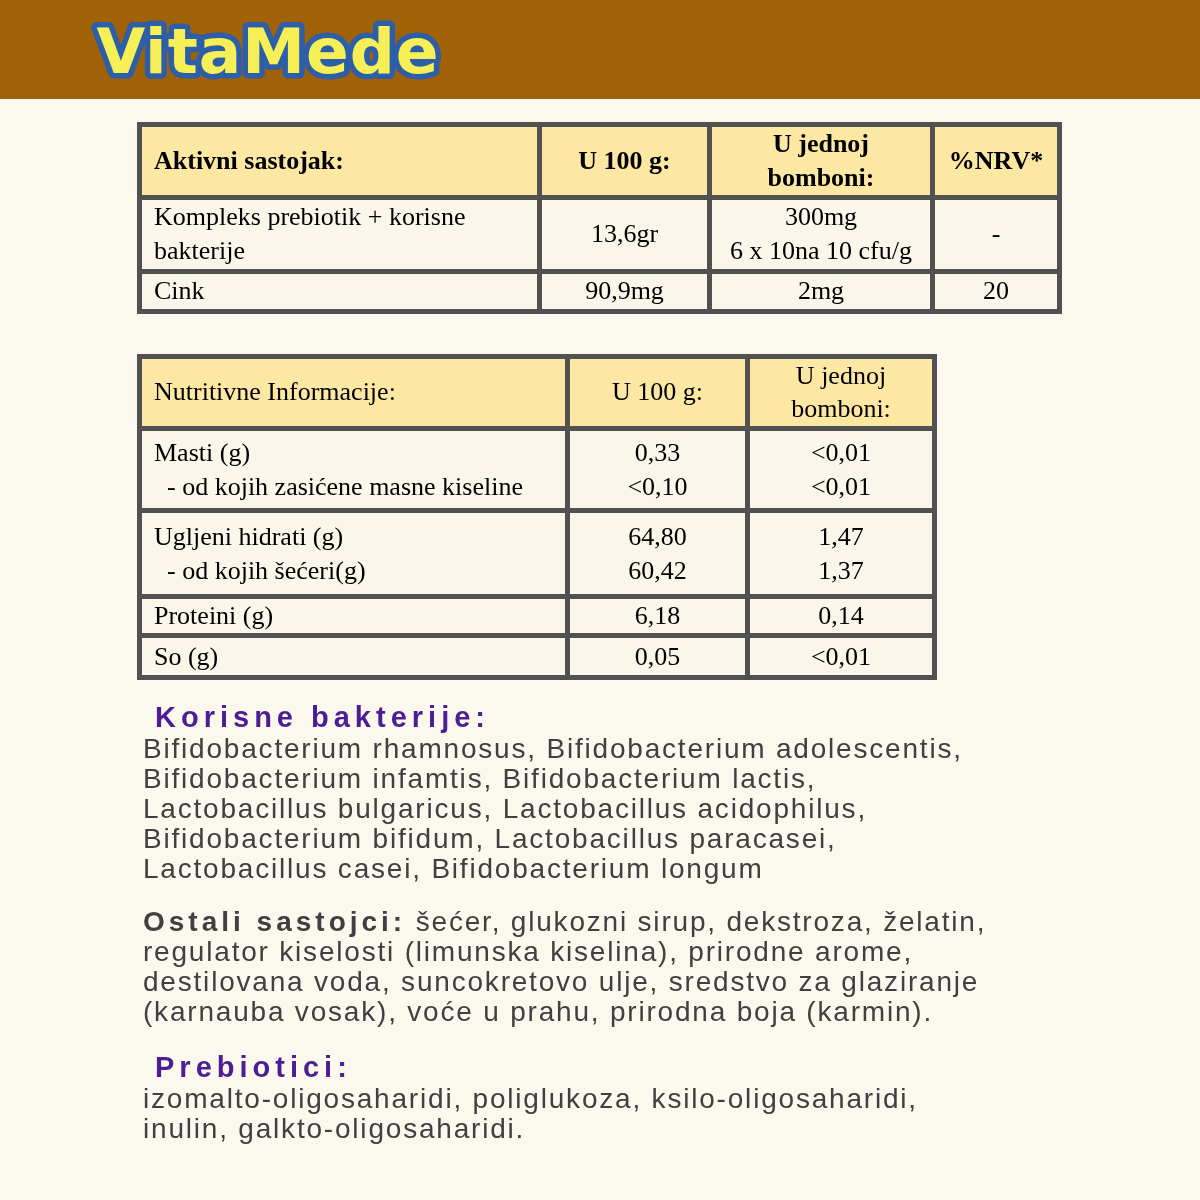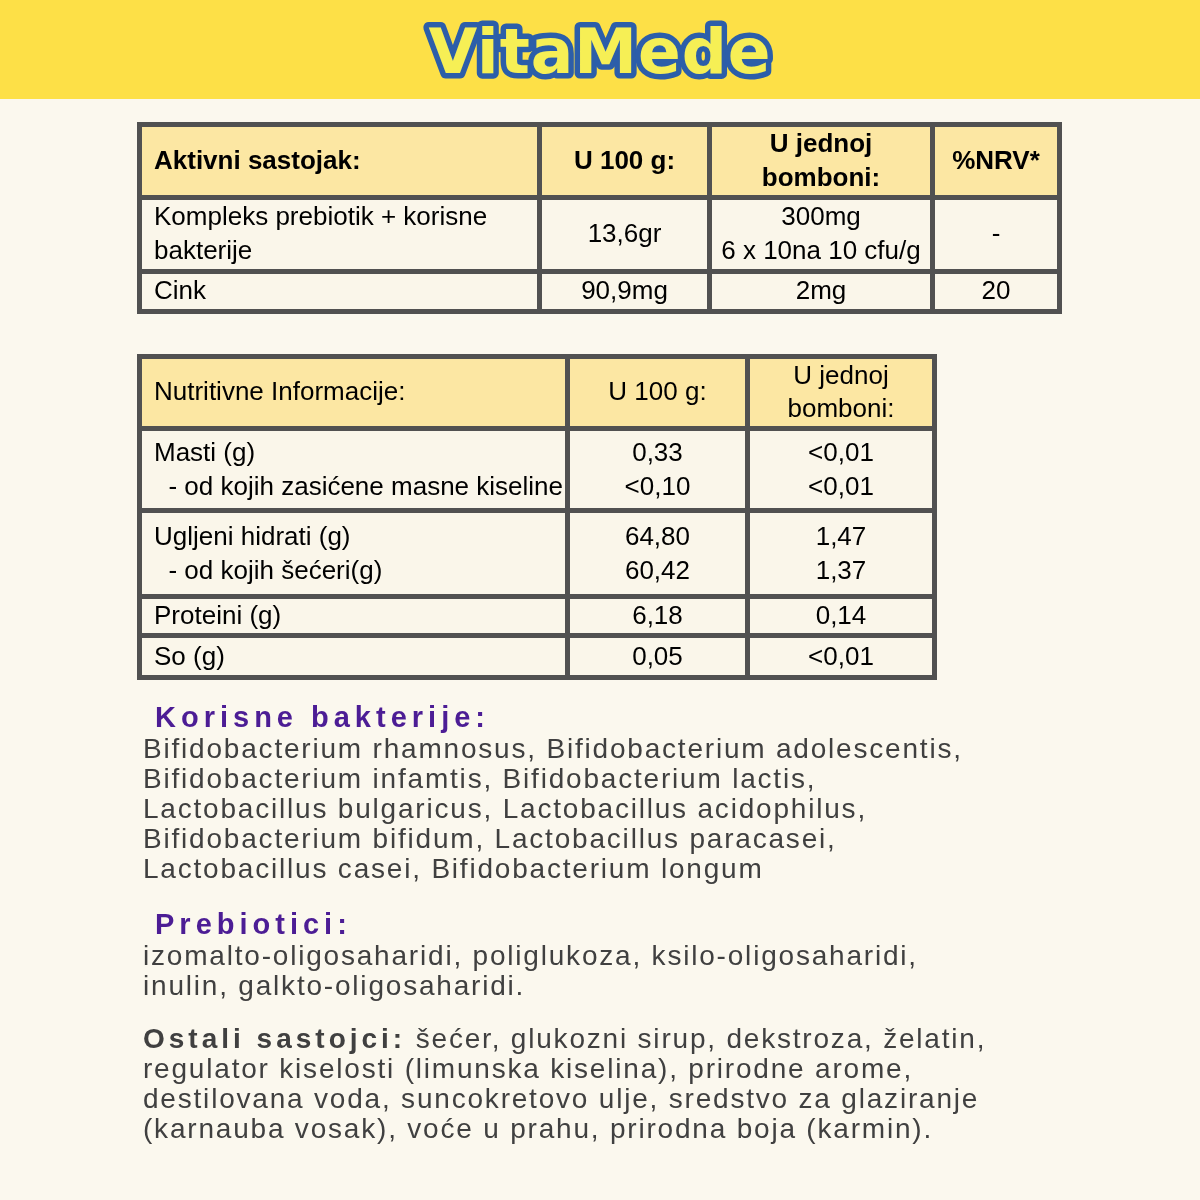--- a/index.html
+++ b/index.html
@@ -8,41 +8,42 @@
     font-family: "Liberation Sans", sans-serif;
     background: #fbf8ee;
     color: #0b0b0b;
     overflow: hidden;
   }
   .page { width: 1200px; height: 1200px; position: relative; }
 
   
   .banner {
     width: 1200px; height: 99px;
-    background: #fde047;
-    display: flex; align-items: center; justify-content: center;
+    background: #a16207;
+    display: flex; align-items: center; justify-content: flex-start; padding-left: 48px;
   }
   .logo-svg { display: block; }
   .logo-text {
     font-family: "DejaVu Sans", sans-serif;
     font-weight: bold;
     letter-spacing: 1px;
     paint-order: stroke fill;
     stroke-linejoin: round;
     stroke-linecap: round;
   }
 
   
   table.tbl {
     border-collapse: collapse;
     table-layout: fixed;
     margin-left: 137px;
     background: #faf6ea;
     font-size: 26px;
     color: #000;
+    font-family: Liberation Serif, serif;
   }
   .tbl th, .tbl td {
     border: 5px solid #515151;
     vertical-align: middle;
     line-height: 1.3;
     white-space: pre-line;
   }
   .tbl th { background: #fce7a3; text-align: center; }
   .tbl td { text-align: center; }
   .tbl th.name, .tbl td.name { text-align: left; padding-left: 12px; }
@@ -177,26 +178,26 @@
     <div class="section">
       <h2>Korisne bakterije:</h2>
       <p>Bifidobacterium rhamnosus, Bifidobacterium adolescentis,
 Bifidobacterium infamtis, Bifidobacterium lactis,
 Lactobacillus bulgaricus, Lactobacillus acidophilus,
 Bifidobacterium bifidum, Lactobacillus paracasei,
 Lactobacillus casei, Bifidobacterium longum</p>
     </div>
 
     <div class="section">
-      <h2>Prebiotici:</h2>
-      <p>izomalto-oligosaharidi, poliglukoza, ksilo-oligosaharidi,
-inulin, galkto-oligosaharidi.</p>
-    </div>
-
-    <div class="section">
       <p><b class="inline-label">Ostali sastojci:</b><span> šećer, glukozni sirup, dekstroza, želatin,
 regulator kiselosti (limunska kiselina), prirodne arome,
 destilovana voda, suncokretovo ulje, sredstvo za glaziranje
 (karnauba vosak), voće u prahu, prirodna boja (karmin).</span></p>
     </div>
 
+    <div class="section">
+      <h2>Prebiotici:</h2>
+      <p>izomalto-oligosaharidi, poliglukoza, ksilo-oligosaharidi,
+inulin, galkto-oligosaharidi.</p>
+    </div>
+
   </div>
 </div>
 
 </body></html>

